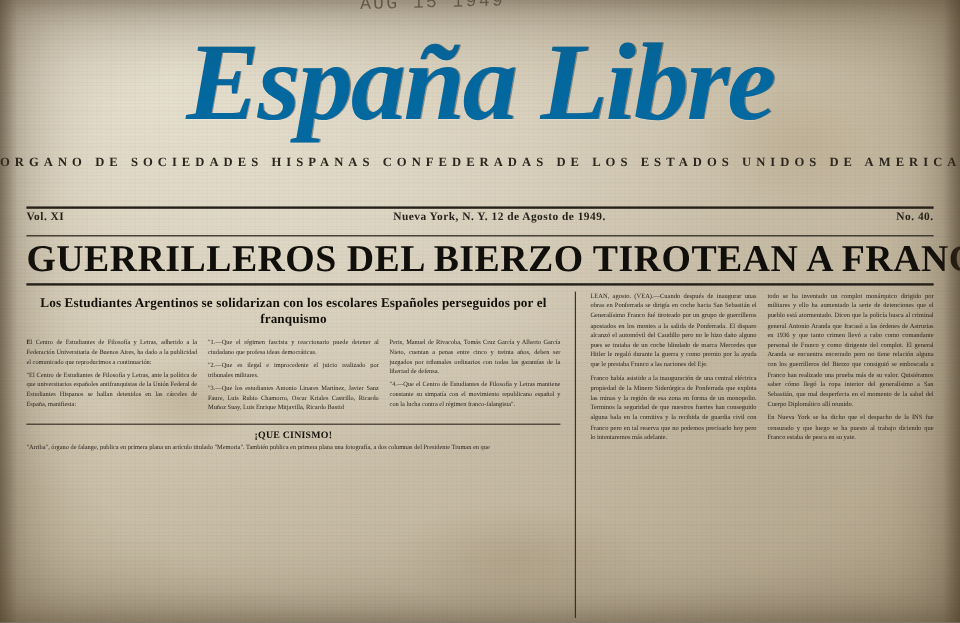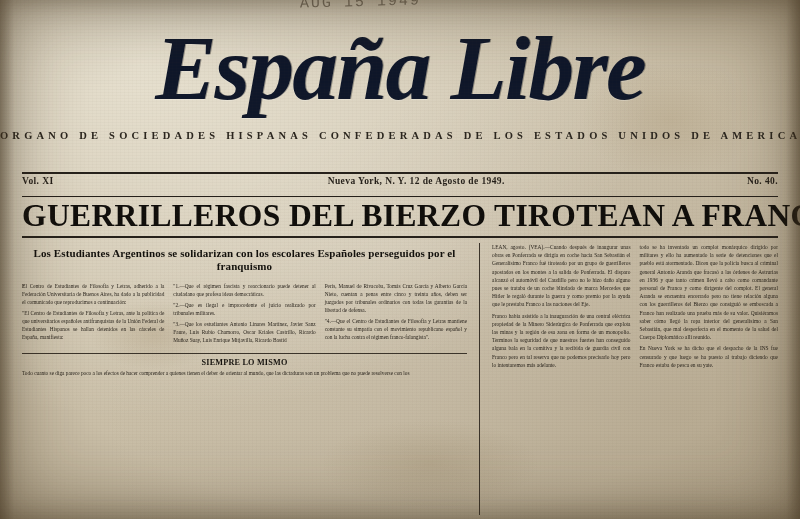--- a/index.html
+++ b/index.html
@@ -62,21 +62,21 @@
     width: 100%;
     text-align: center;
   }
   .masthead-title {
     font-family: "Liberation Serif", serif;
     font-style: italic;
     font-weight: bold;
     font-size: 92px;
     line-height: 1;
     letter-spacing: -2px;
-    color: #0f172a;
+    color: #0369a1;
     text-shadow: 0 1px 0 rgba(255,255,255,.22), 1px 0 0 rgba(0,0,0,.35);
   }
   .masthead-sub {
     margin-top: 16px;
     font-size: 10.5px;
     letter-spacing: 4.2px;
     color: #2a251e;
     font-weight: bold;
     white-space: nowrap;
   }
@@ -252,22 +252,22 @@
         <div class="col">
           <p>Peris, Manuel de Rivacoba, Tomás Cruz García y Alberto García Nieto, cuentan a penas entre cinco y treinta años, deben ser juzgados por tribunales ordinarios con todas las garantías de la libertad de defensa.</p>
           <p>"4.—Que el Centro de Estudiantes de Filosofía y Letras mantiene constante su simpatía con el movimiento republicano español y con la lucha contra el régimen franco-falangista".</p>
         </div>
       </div>
 
       <div class="divider-h"></div>
 
       <div class="sub-sections">
         <div class="col">
-          <h3>SIEMPRE LO MISMO</h3>
-          <p>Todo cuanto se diga parece poco a los efectos de hacer comprender a quienes tienen el deber de orientar al mundo, que las dictaduras son un problema que no puede resolverse con los</p>
+          <h3>¡QUE CINISMO!</h3>
+          <p>"Arriba", órgano de falange, publica en primera plana un artículo titulado "Memoria". También publica en primera plana una fotografía, a dos columnas del Presidente Truman en que</p>
         </div>
       </div>
     </div>
 
     <div class="right-rule"></div>
 
     <div class="right-block">
       <div class="rcols">
         <div class="col">
           <p>LEAN, agosto. (VEA).—Cuando después de inaugurar unas obras en Ponferrada se dirigía en coche hacia San Sebastián el Generalísimo Franco fué tiroteado por un grupo de guerrilleros apostados en los montes a la salida de Ponferrada. El disparo alcanzó el automóvil del Caudillo pero no le hizo daño alguno pues se trataba de un coche blindado de marca Mercedes que Hitler le regaló durante la guerra y como premio por la ayuda que le prestaba Franco a las naciones del Eje.</p>

